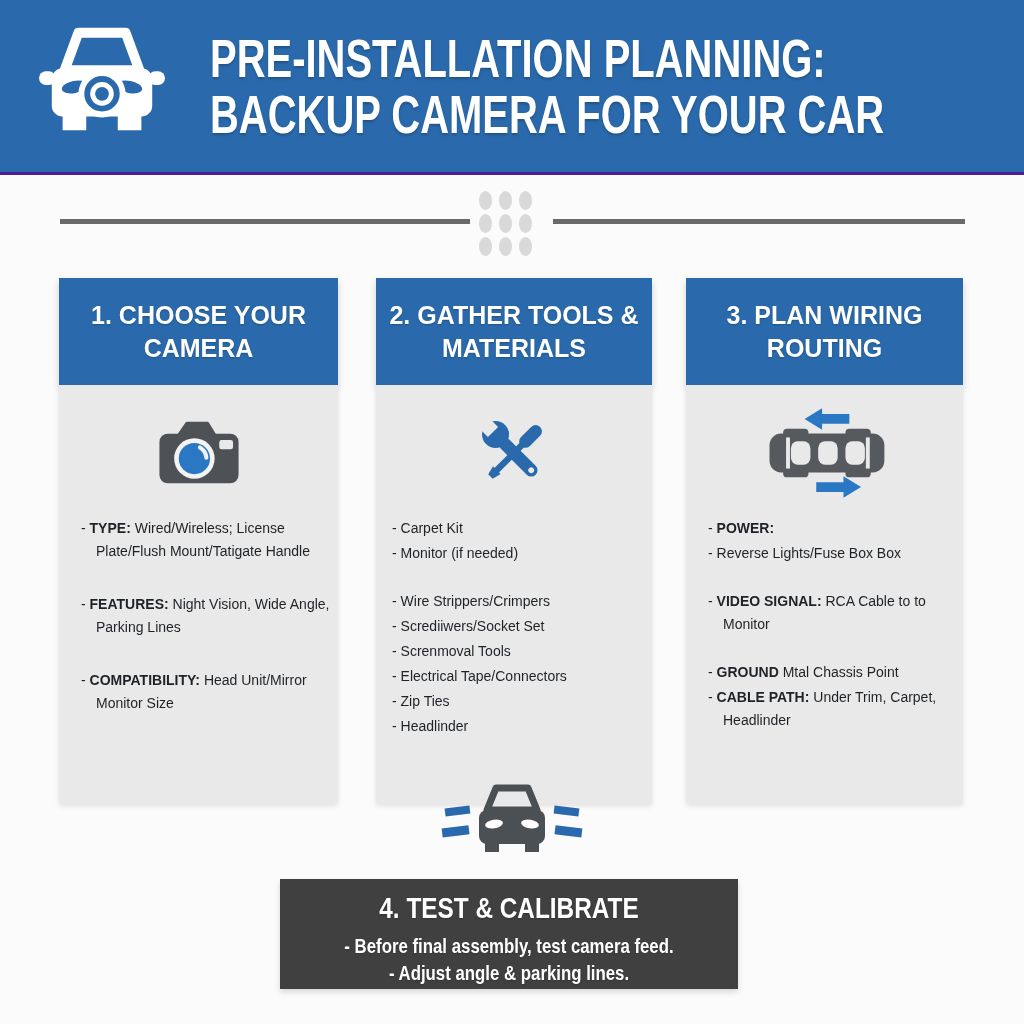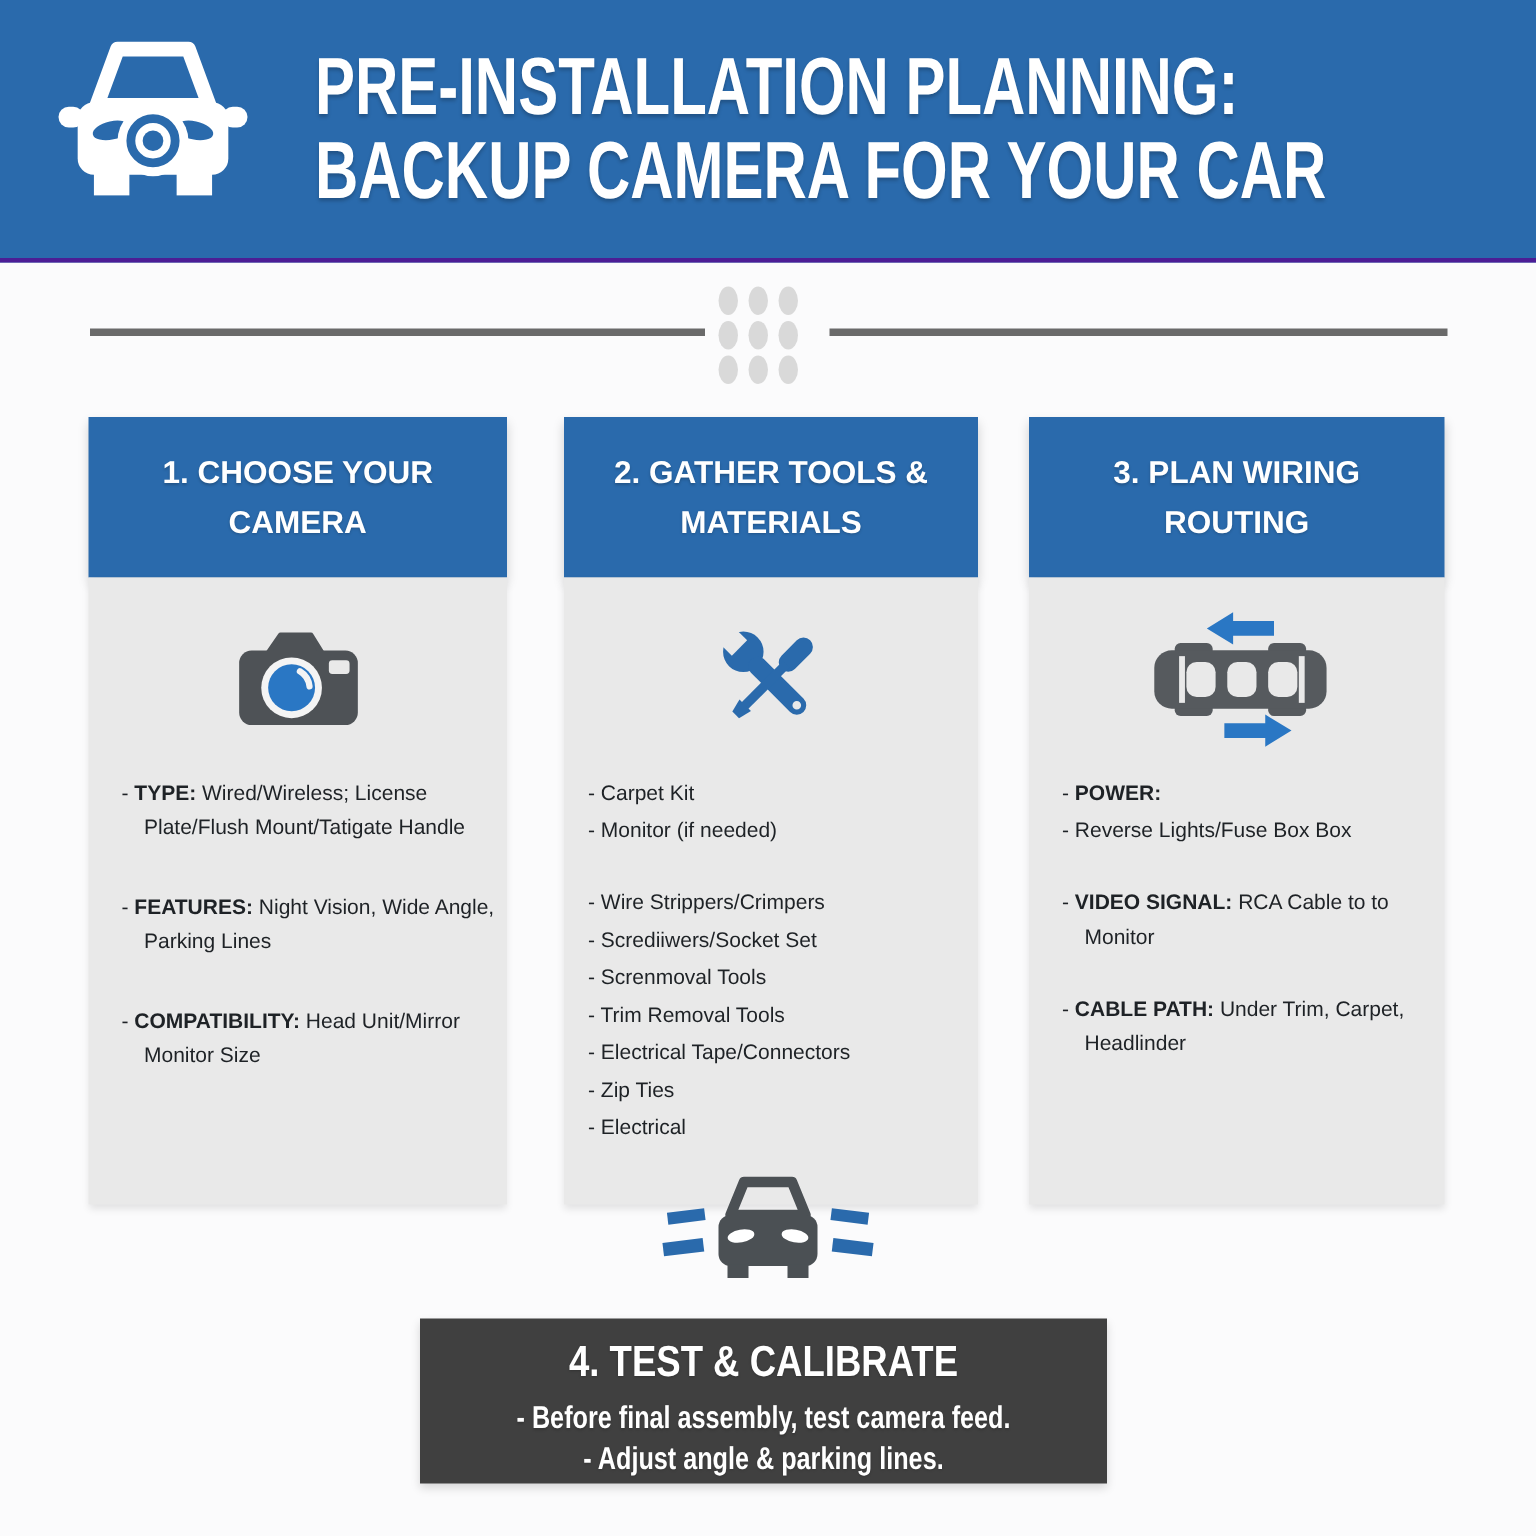--- a/index.html
+++ b/index.html
@@ -37,21 +37,21 @@
   .dot{width:13px;height:19px;border-radius:50%;background:#d9d9d9;}
 
   
   .col{position:absolute;top:278px;}
   .col.c1{left:59px;width:279px;}
   .col.c2{left:376px;width:276px;}
   .col.c3{left:686px;width:277px;}
   .col-head{
     height:107px;background:#2a6aac;color:#fff;
     display:flex;align-items:center;justify-content:center;text-align:center;
-    font-weight:700;font-size:21px;line-height:33px;
+    font-weight:700;font-size:25px;line-height:33px;
     padding:0 12px;box-sizing:border-box;
     box-shadow:0 4px 7px rgba(0,0,0,0.18);
     text-shadow:0 1px 2px rgba(0,0,0,0.22);
   }
   .col-body{
     height:418px;background:#e9e9e9;box-sizing:border-box;
     box-shadow:0 3px 5px rgba(0,0,0,0.10);
   }
   .iconwrap{height:104px;display:flex;align-items:center;justify-content:center;padding-top:16px;}
   .list{margin-top:12px;color:#1e2226;font-size:14px;line-height:23px;}
@@ -172,24 +172,23 @@
       </div>
       <div class="list">
         <div class="group">
           <div class="li"><span>- </span><b></b><span>Carpet Kit</span></div>
           <div class="li"><span>- </span><b></b><span>Monitor (if needed)</span></div>
         </div>
         <div class="group">
           <div class="li"><span>- </span><b></b><span>Wire Strippers/Crimpers</span></div>
           <div class="li"><span>- </span><b></b><span>Scrediiwers/Socket Set</span></div>
           <div class="li"><span>- </span><b></b><span>Screnmoval Tools</span></div>
-          <div class="li"><span>- </span><b></b><span>Trim Removal Tools</span></div>
           <div class="li"><span>- </span><b></b><span>Electrical Tape/Connectors</span></div>
           <div class="li"><span>- </span><b></b><span>Zip Ties</span></div>
-          <div class="li"><span>- </span><b></b><span>Electrical</span></div>
+          <div class="li"><span>- </span><b></b><span>Headlinder</span></div>
         </div>
       </div>
     </div>
   </section>
 
   <section class="col c3">
     <div class="col-head">3. PLAN WIRING ROUTING</div>
     <div class="col-body">
       <div class="iconwrap">
         <svg width="146" height="98" viewBox="0 0 150 100">
@@ -209,20 +208,21 @@
       </div>
       <div class="list">
         <div class="group">
           <div class="li"><span>- </span><b>POWER:</b><span></span></div>
           <div class="li"><span>- </span><b></b><span>Reverse Lights/Fuse Box Box</span></div>
         </div>
         <div class="group">
           <div class="li"><span>- </span><b>VIDEO SIGNAL:</b><span> RCA Cable to to Monitor</span></div>
         </div>
         <div class="group">
+          <div class="li"><span>- </span><b>GROUND</b><span> Mtal Chassis Point</span></div>
           <div class="li"><span>- </span><b>CABLE PATH:</b><span> Under Trim, Carpet, Headlinder</span></div>
         </div>
       </div>
     </div>
   </section>
 
   <svg class="bottomcar" width="150" height="70" viewBox="0 0 150 70">
     <rect x="8" y="24" width="25" height="8" fill="#2a6aac" transform="rotate(-7 20 28)"></rect>
     <rect x="5" y="44" width="27" height="9" fill="#2a6aac" transform="rotate(-7 18 48)"></rect>
     <rect x="117" y="24" width="25" height="8" fill="#2a6aac" transform="rotate(7 130 28)"></rect>

